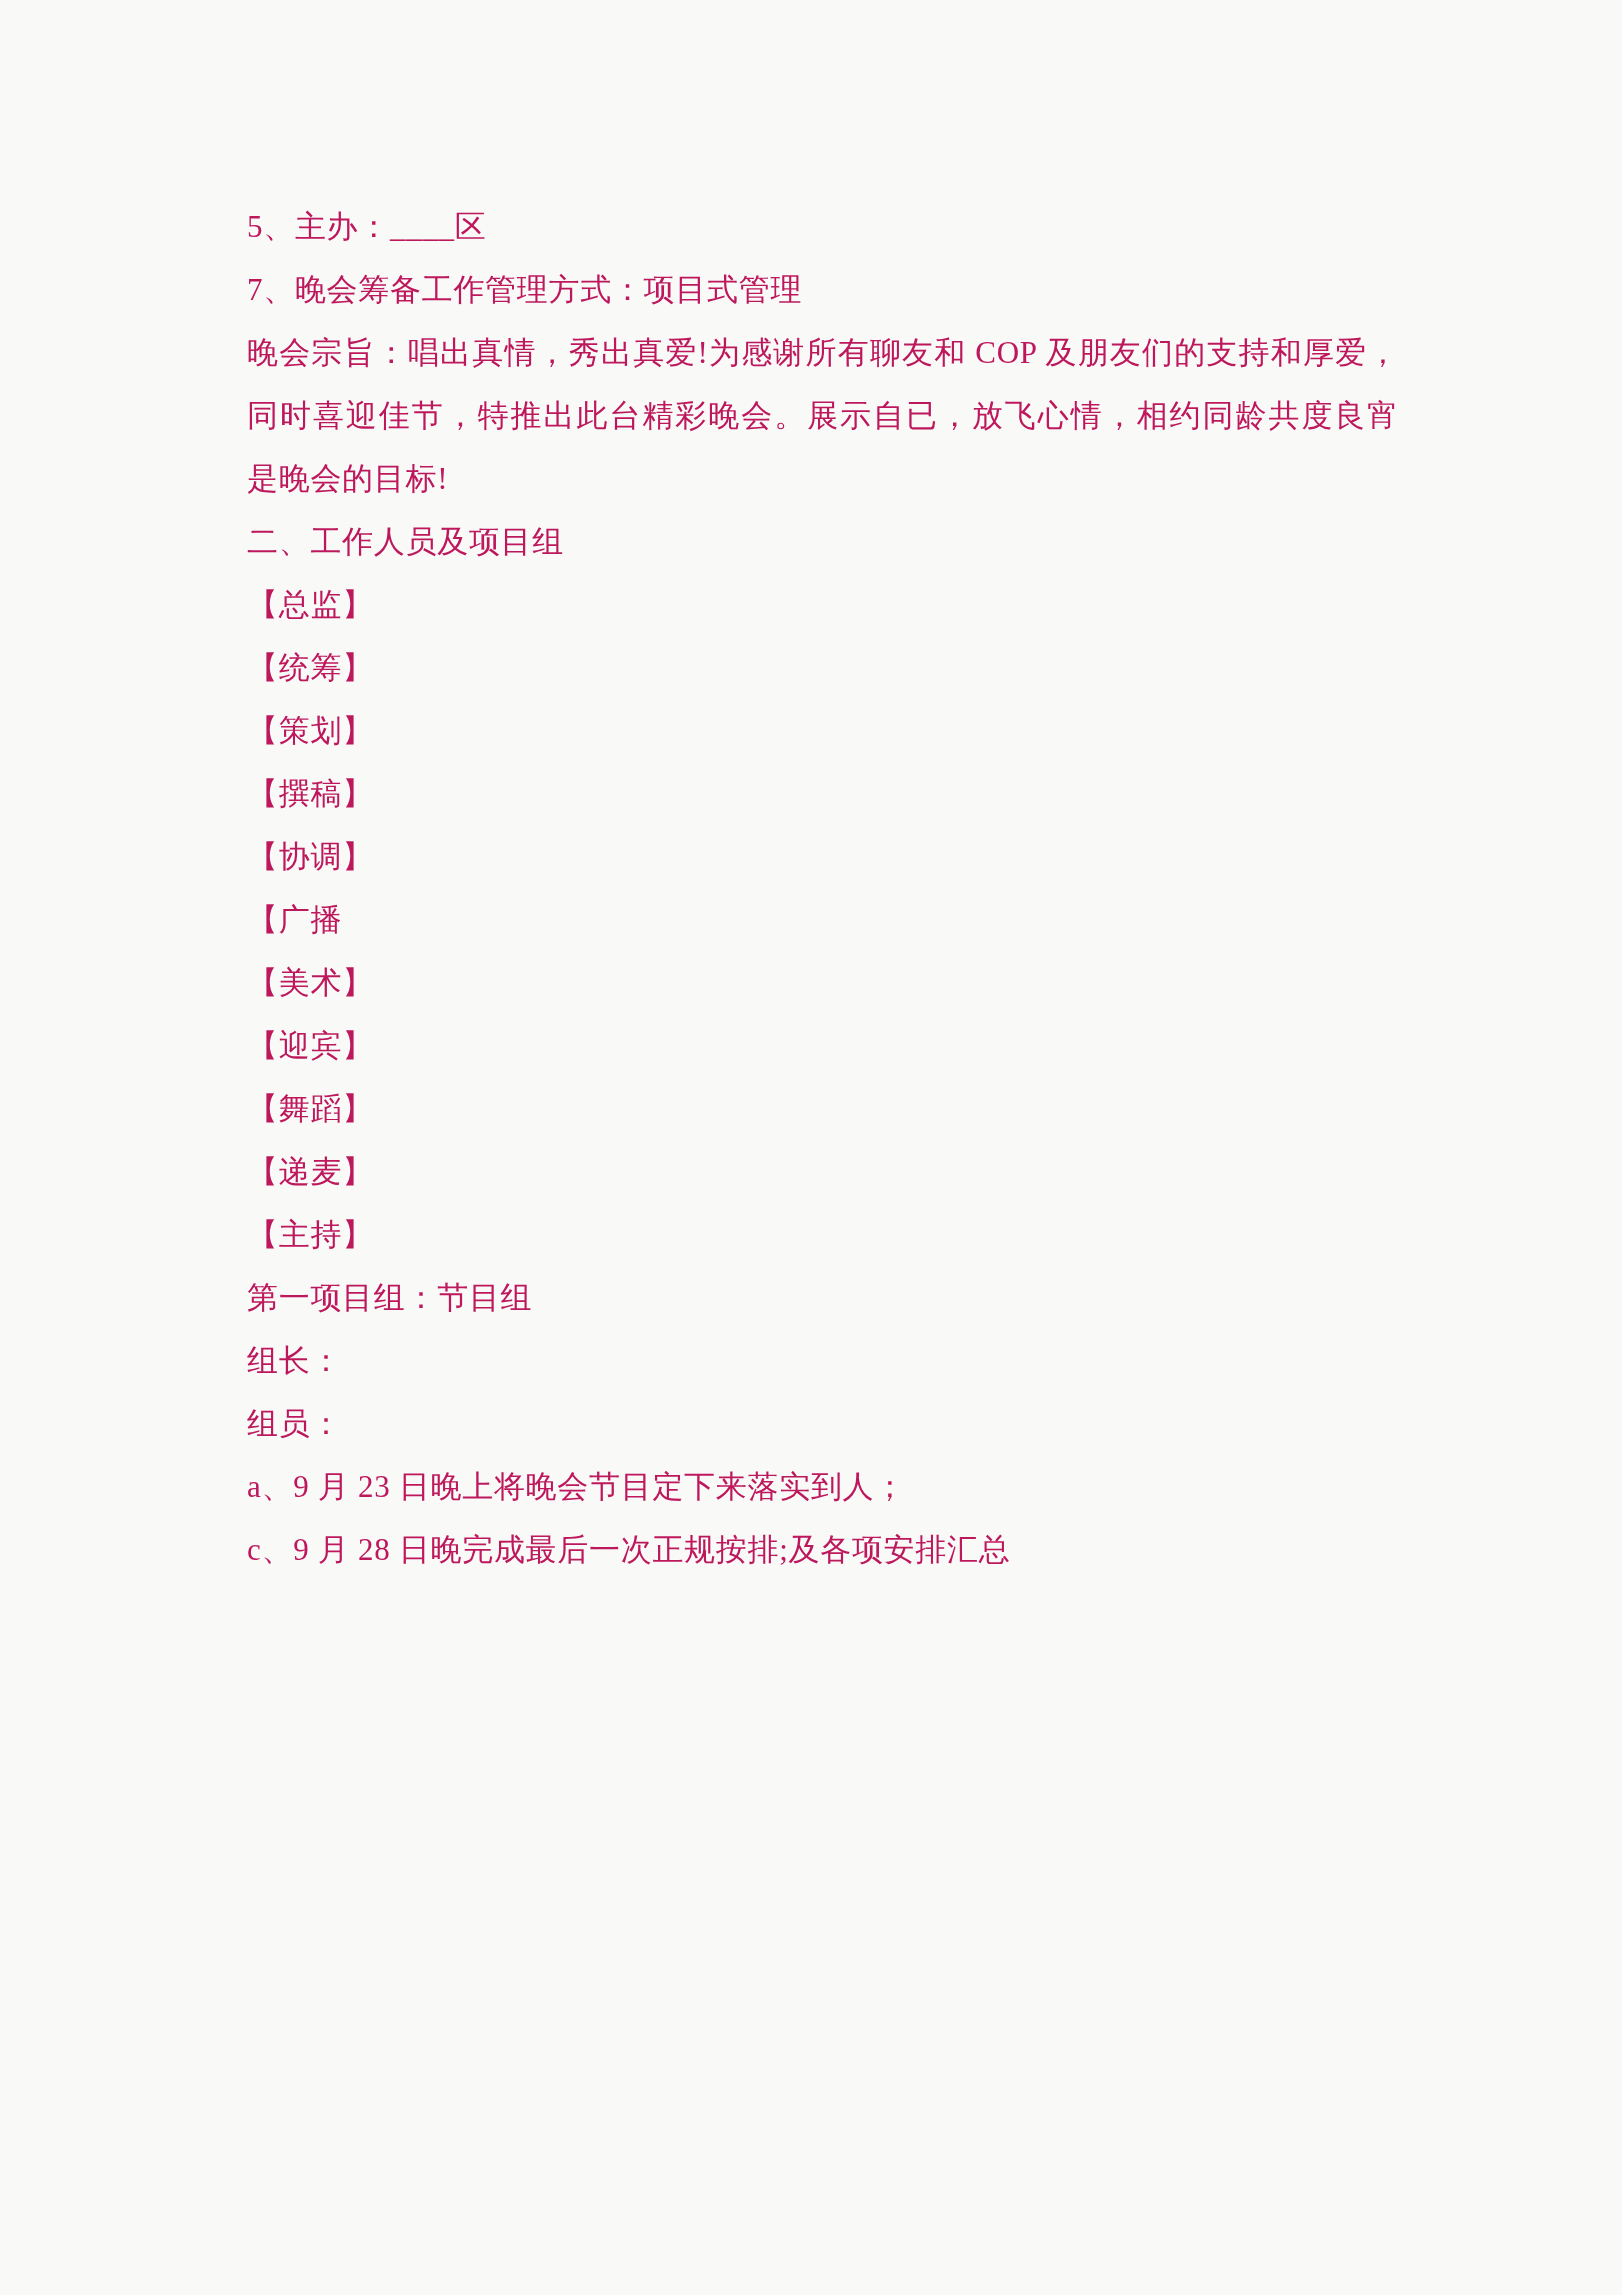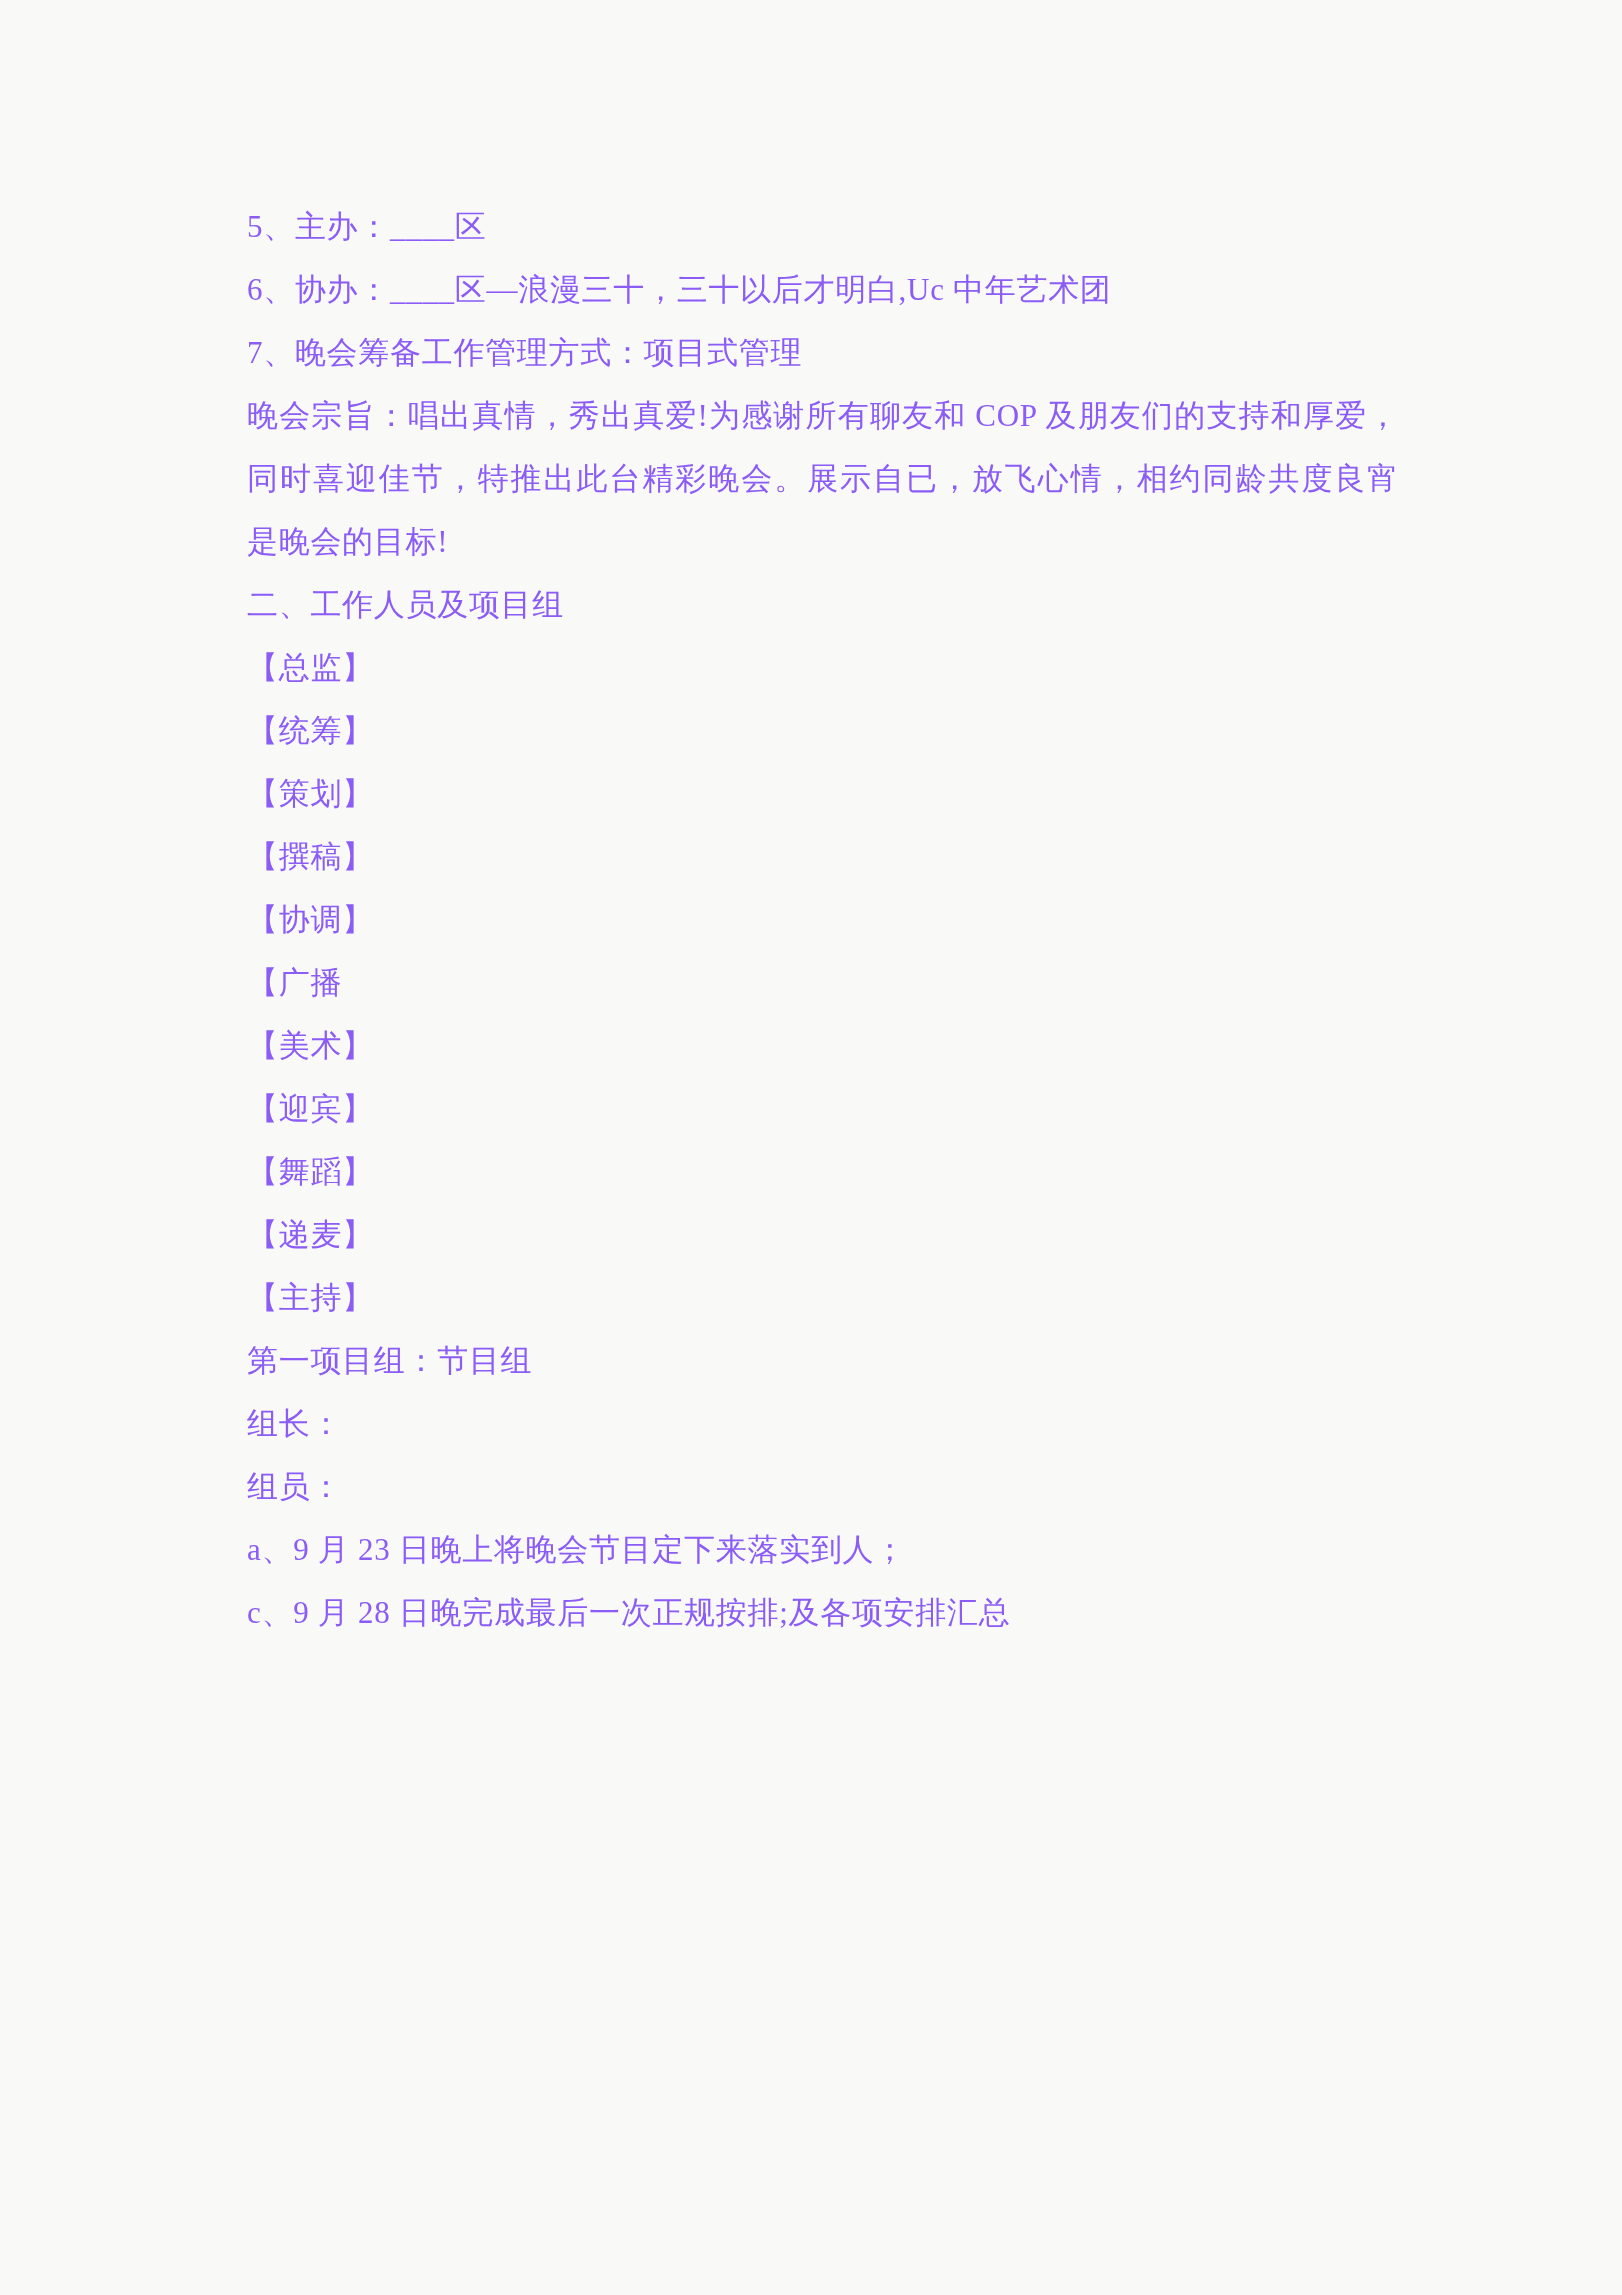--- a/index.html
+++ b/index.html
@@ -37,23 +37,22 @@
   .line.justify {
     white-space: normal;
     text-align: justify;
     text-align-last: justify;
   }
 </style>
 </head>
 <body style="background: rgb(249, 249, 248);">
 
 <div class="page">
-  <div class="content" style="color: #8b5cf6;">
+  <div class="content" style="color: #be185d;">
       <div class="line">5、主办：____区</div>
-      <div class="line">6、协办：____区—浪漫三十，三十以后才明白,Uc 中年艺术团</div>
       <div class="line">7、晚会筹备工作管理方式：项目式管理</div>
       <div class="line justify">晚会宗旨：唱出真情，秀出真爱!为感谢所有聊友和 COP 及朋友们的支持和厚爱，</div>
       <div class="line justify">同时喜迎佳节，特推出此台精彩晚会。展示自已，放飞心情，相约同龄共度良宵</div>
       <div class="line">是晚会的目标!</div>
       <div class="line">二、工作人员及项目组</div>
       <div class="line">【总监】</div>
       <div class="line">【统筹】</div>
       <div class="line">【策划】</div>
       <div class="line">【撰稿】</div>
       <div class="line">【协调】</div>

